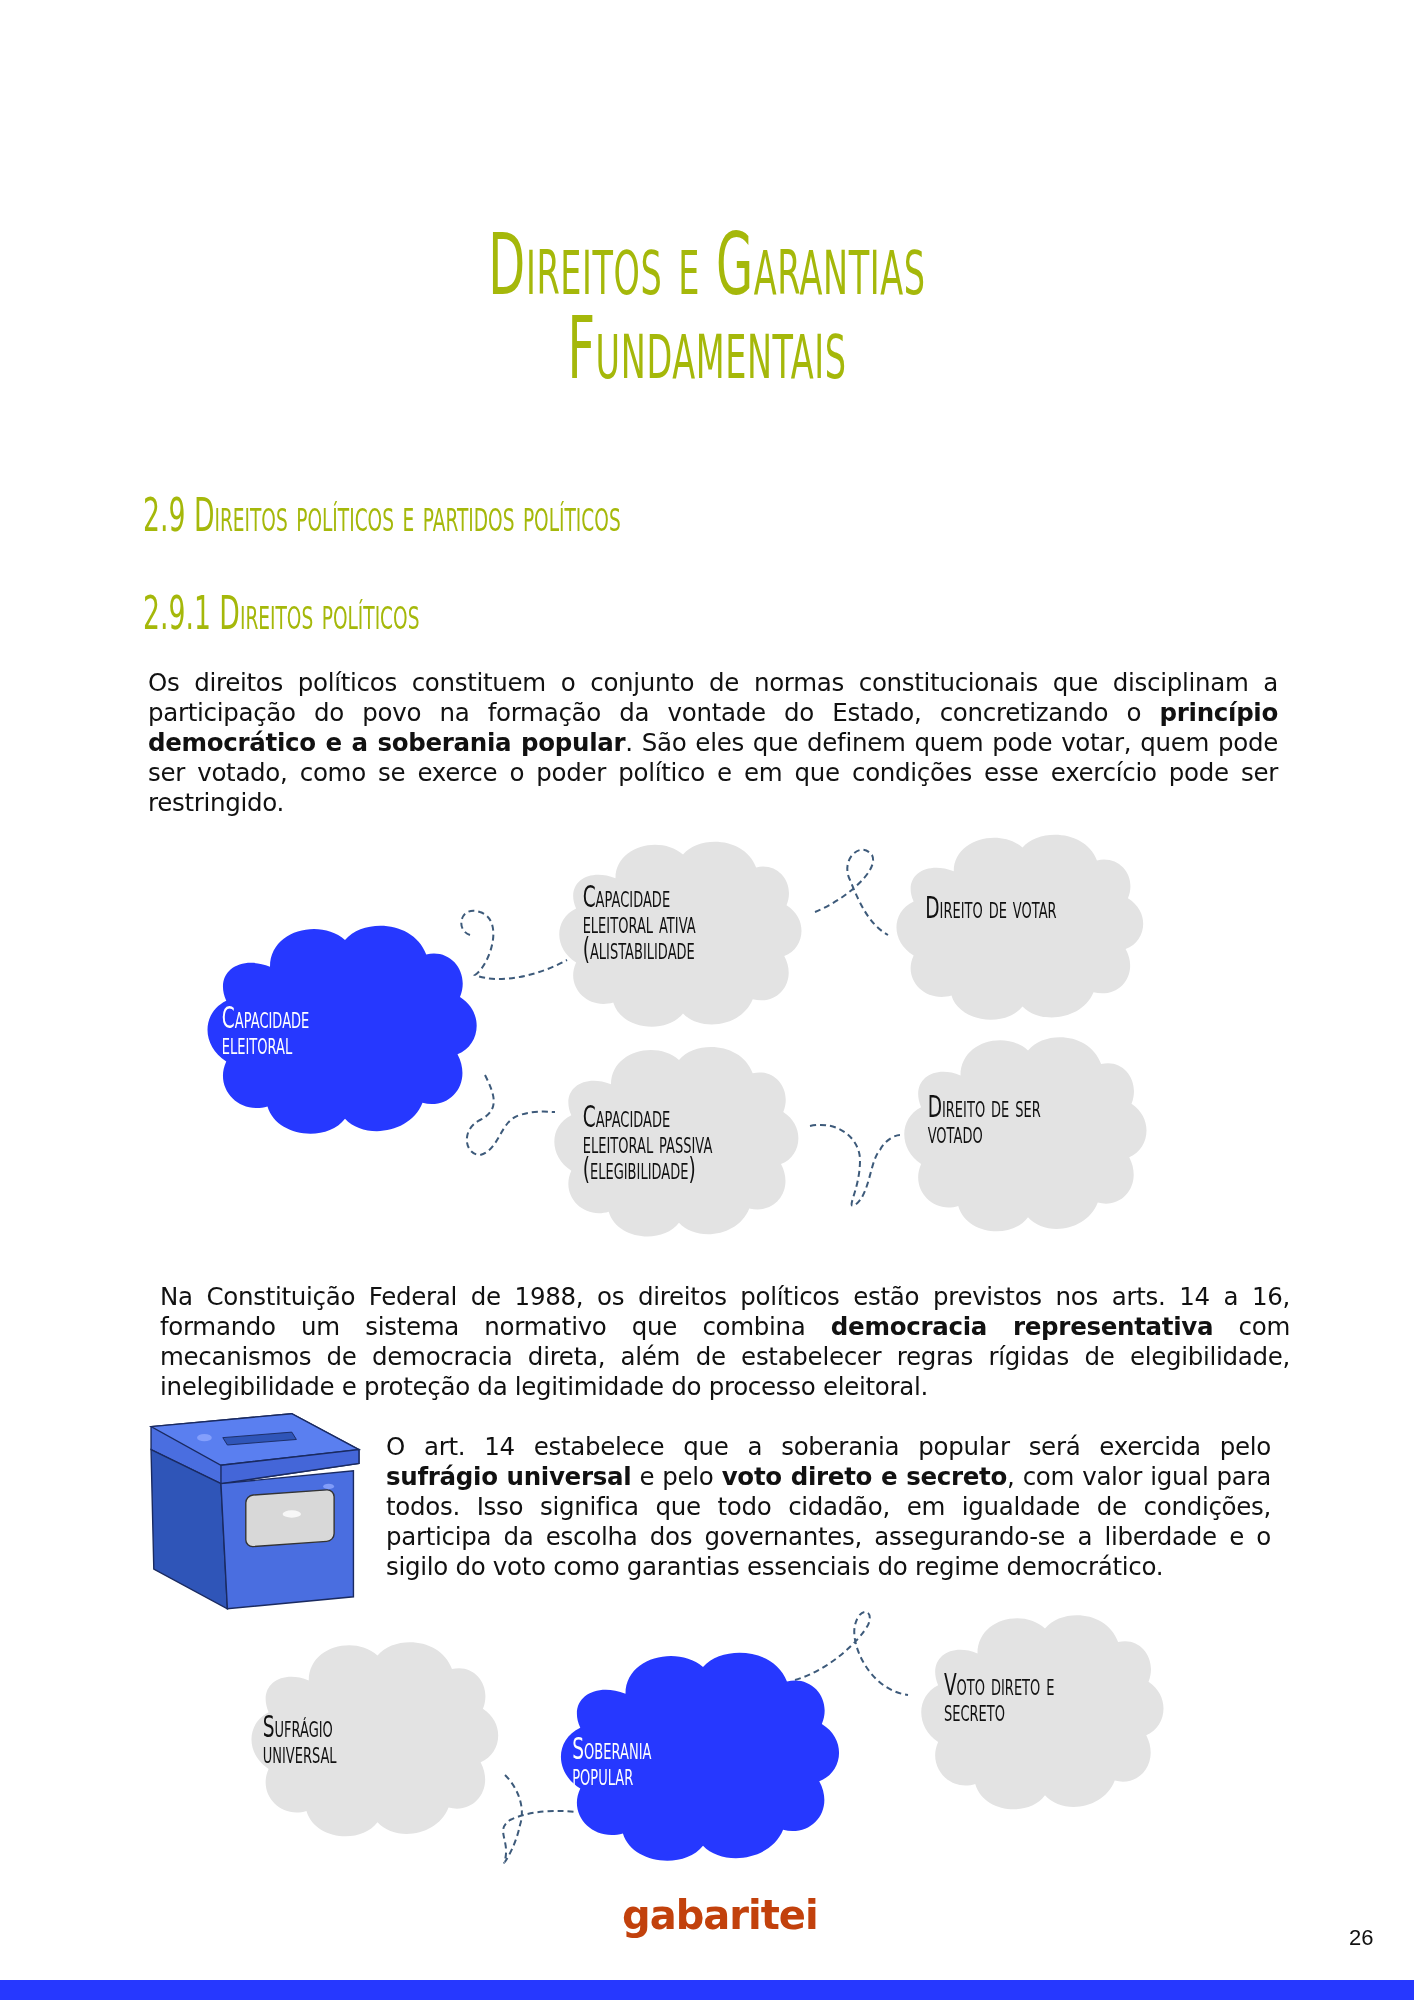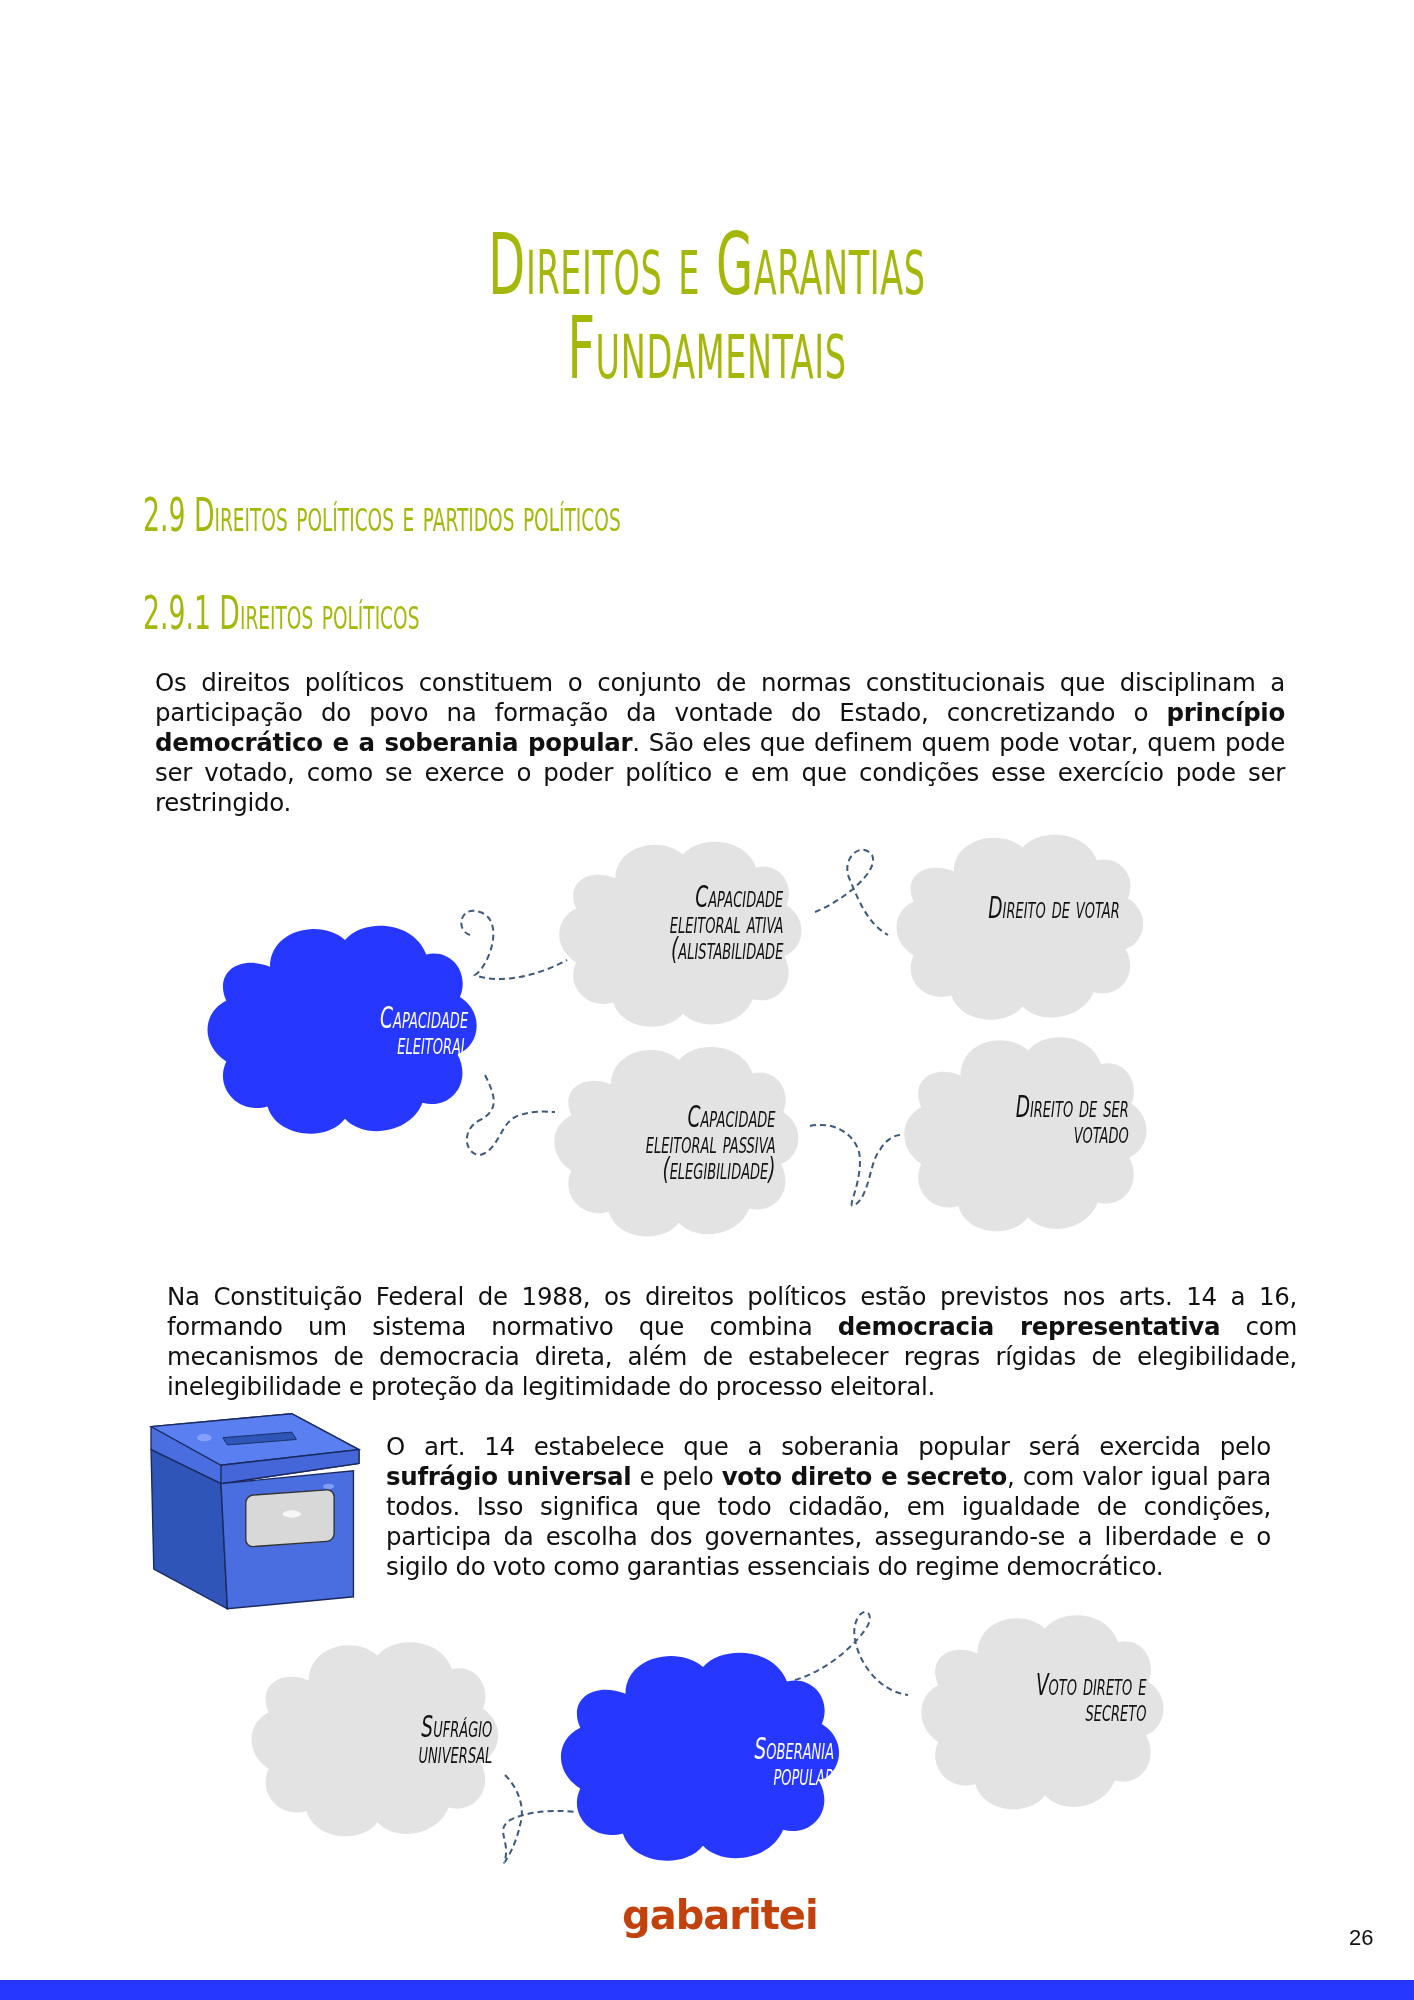--- a/index.html
+++ b/index.html
@@ -1,24 +1,24 @@
 <!DOCTYPE html>
 <html><head>
 <meta charset="utf-8">
 <style>
   html, body { margin:0; padding:0; }
   body { width:1414px; height:2000px; background:#ffffff; position:relative; overflow:hidden; font-family:"DejaVu Sans", sans-serif; color:#111; }
   .title { position:absolute; left:0; width:1414px; top:222px; text-align:center; color:#a5b80a;
     font-family:"DejaVu Sans Condensed","DejaVu Sans", sans-serif; font-size:86px; line-height:84px; letter-spacing:1px; font-variant:small-caps; font-weight:normal; transform:scaleX(0.62); transform-origin:center top; }
   .h2 { position:absolute; left:143px; color:#a5b80a; font-size:46px; font-variant:small-caps; transform:scaleX(0.58); transform-origin:left top; white-space:nowrap; }
-  .para { position:absolute; left:155px; width:1130px; font-size:24.5px; line-height:30px; text-align:justify; text-align-last:left; letter-spacing:-0.3px; }
+  .para { position:absolute; left:148px; width:1130px; font-size:24.5px; line-height:30px; text-align:justify; text-align-last:left; letter-spacing:-0.3px; }
   .para b { font-weight:bold; }
   .cloud { position:absolute; }
   .cloud svg { position:absolute; left:0; top:0; width:100%; height:100%; }
-  .cloud .lbl { position:absolute; left:0; right:0; top:50%; transform:translateY(-50%); text-align:right; font-variant:small-caps; font-size:30px; line-height:26px;font-style:italic; }
+  .cloud .lbl { position:absolute; left:0; right:0; top:50%; transform:translateY(-50%); text-align:left; font-variant:small-caps; font-size:30px; line-height:26px; }
   .cloud .lbl span { display:inline-block; transform:scaleX(0.62); white-space:pre-line; }
   .grey .lbl { color:#111; }
   .blue .lbl { color:#ffffff; }
   .conn { position:absolute; left:0; top:0; width:1414px; height:2000px; pointer-events:none; }
   .logo { position:absolute; left:622px; top:1892px; font-size:40px; font-weight:bold; letter-spacing:-1px; color:#c2410c; }
   .pagenum { position:absolute; left:1349px; top:1925px; font-family:"Liberation Sans", sans-serif; font-size:22px; color:#111; }
   .bottombar { position:absolute; left:0; top:1980px; width:1414px; height:20px; background:#2638ff; }
   .ballot { position:absolute; left:140px; top:1404px; width:230px; height:220px; }
 </style>
 </head>

